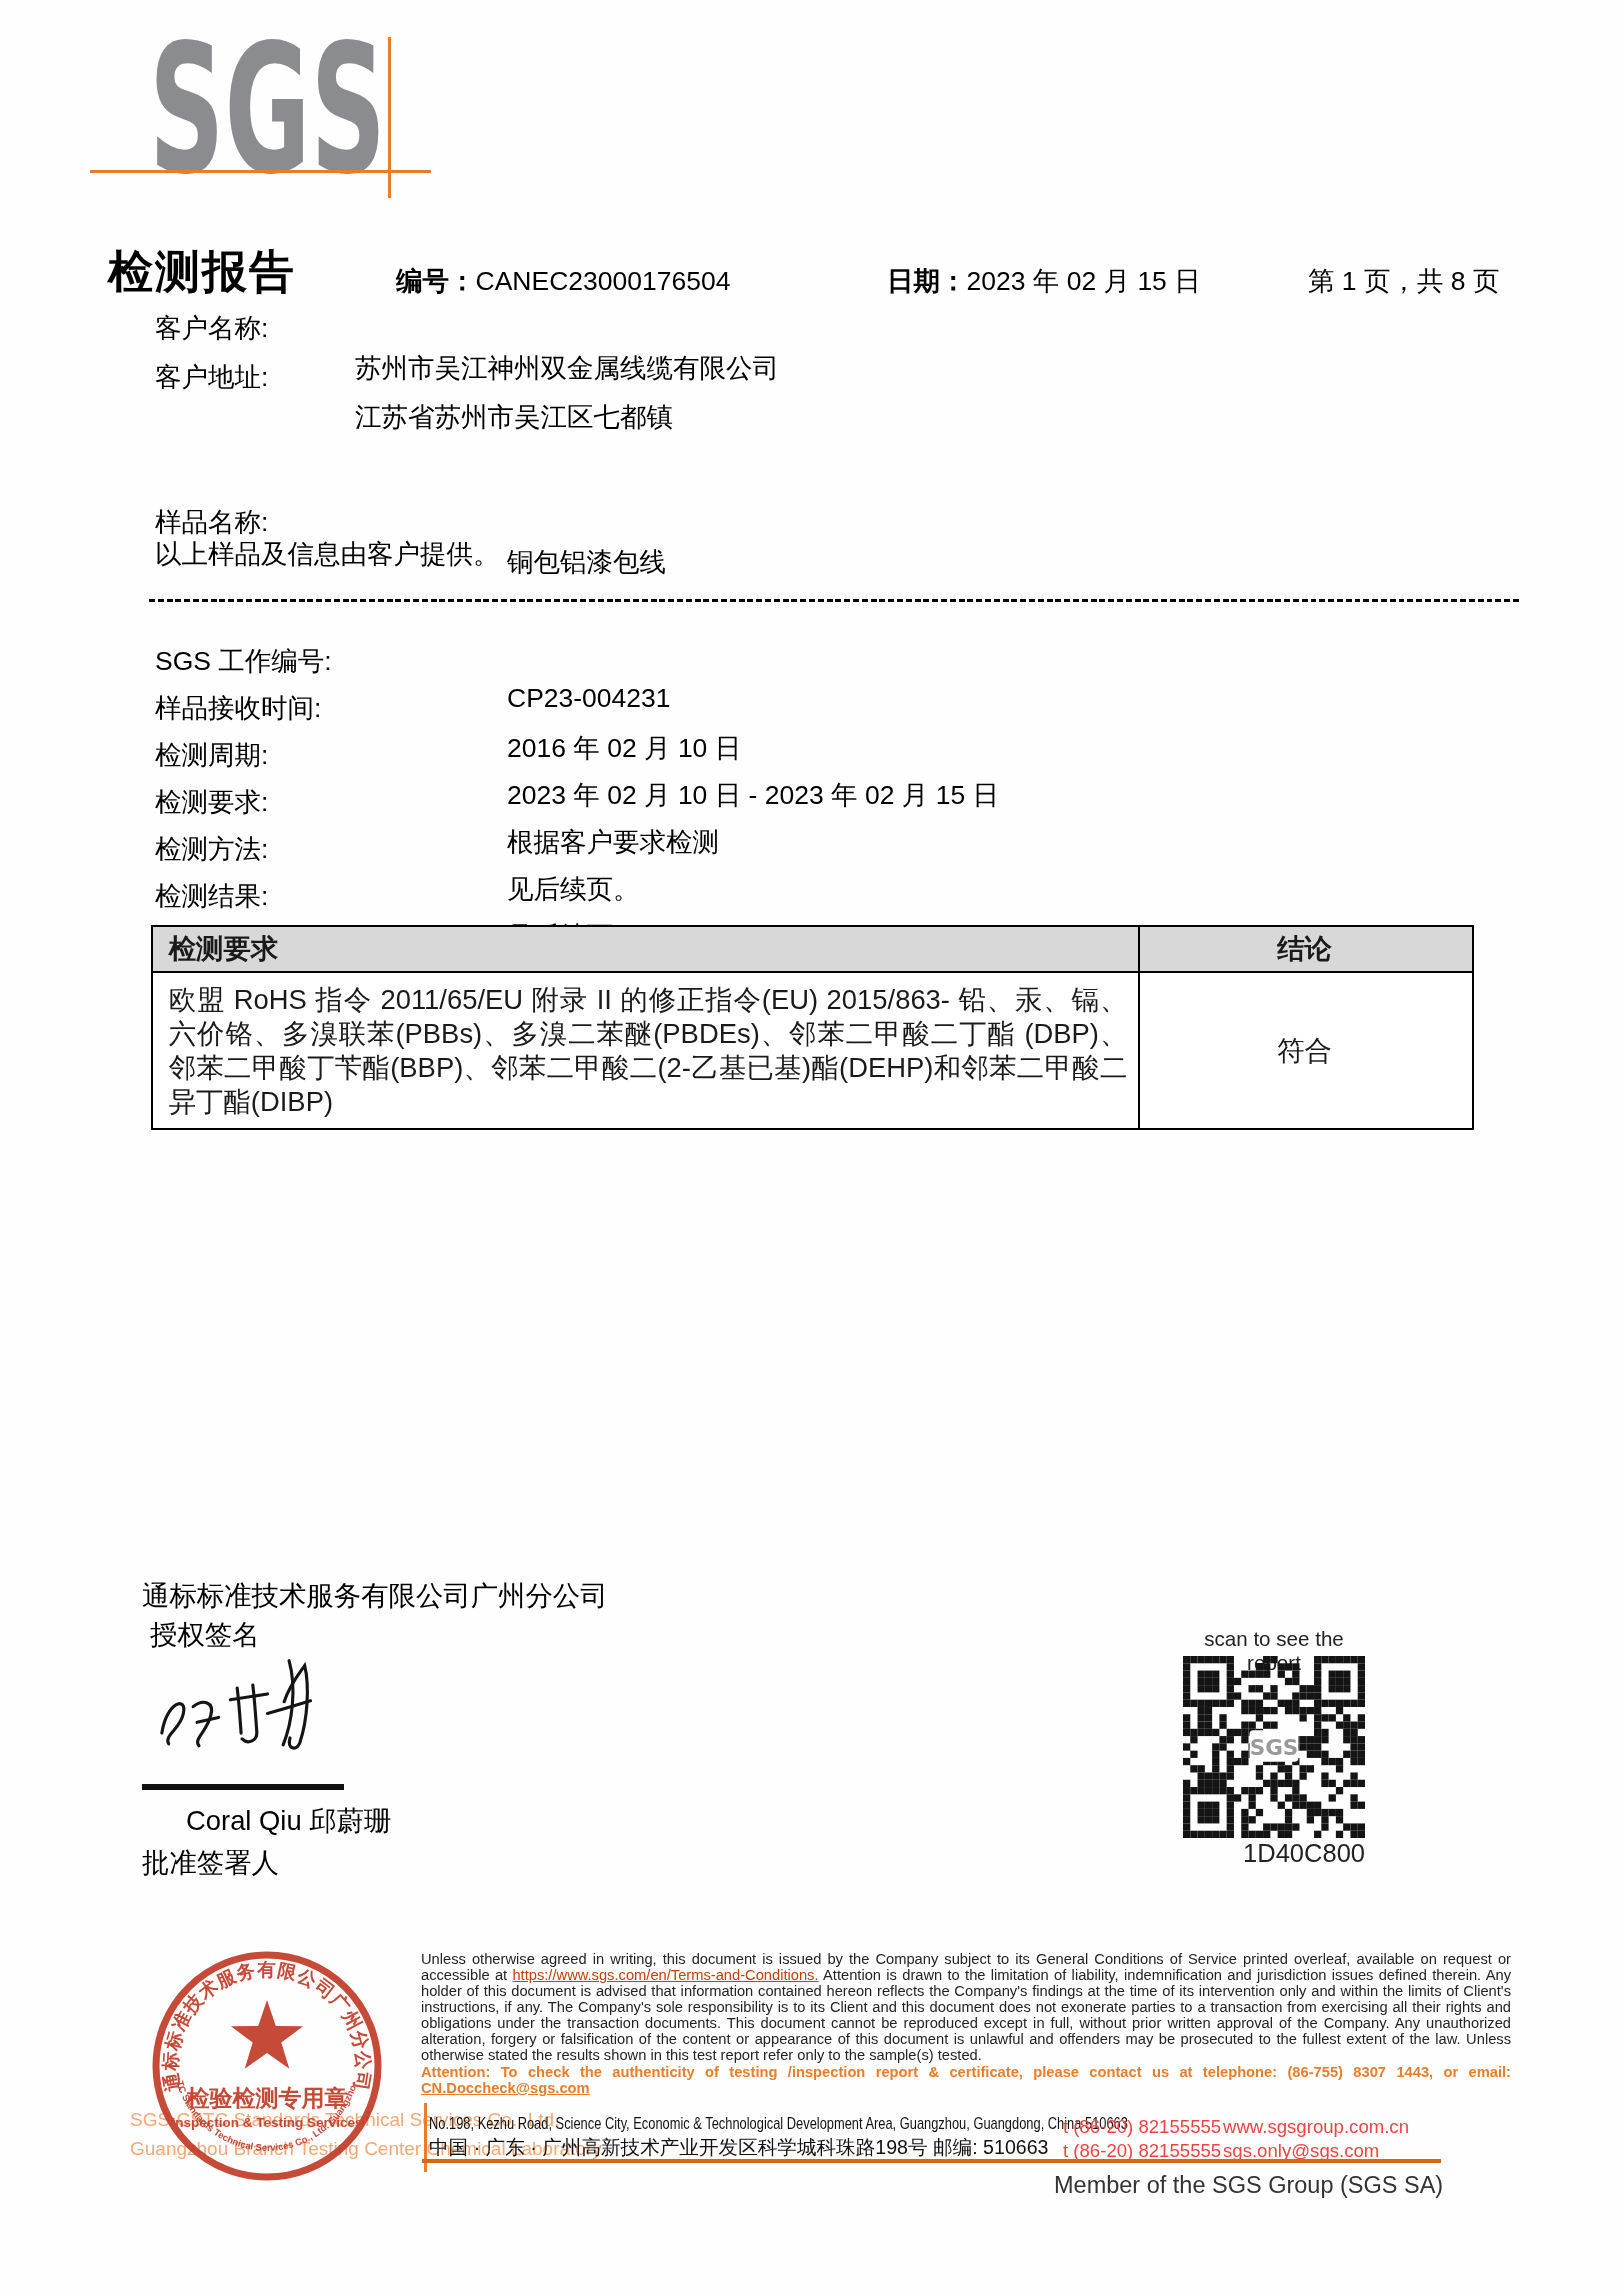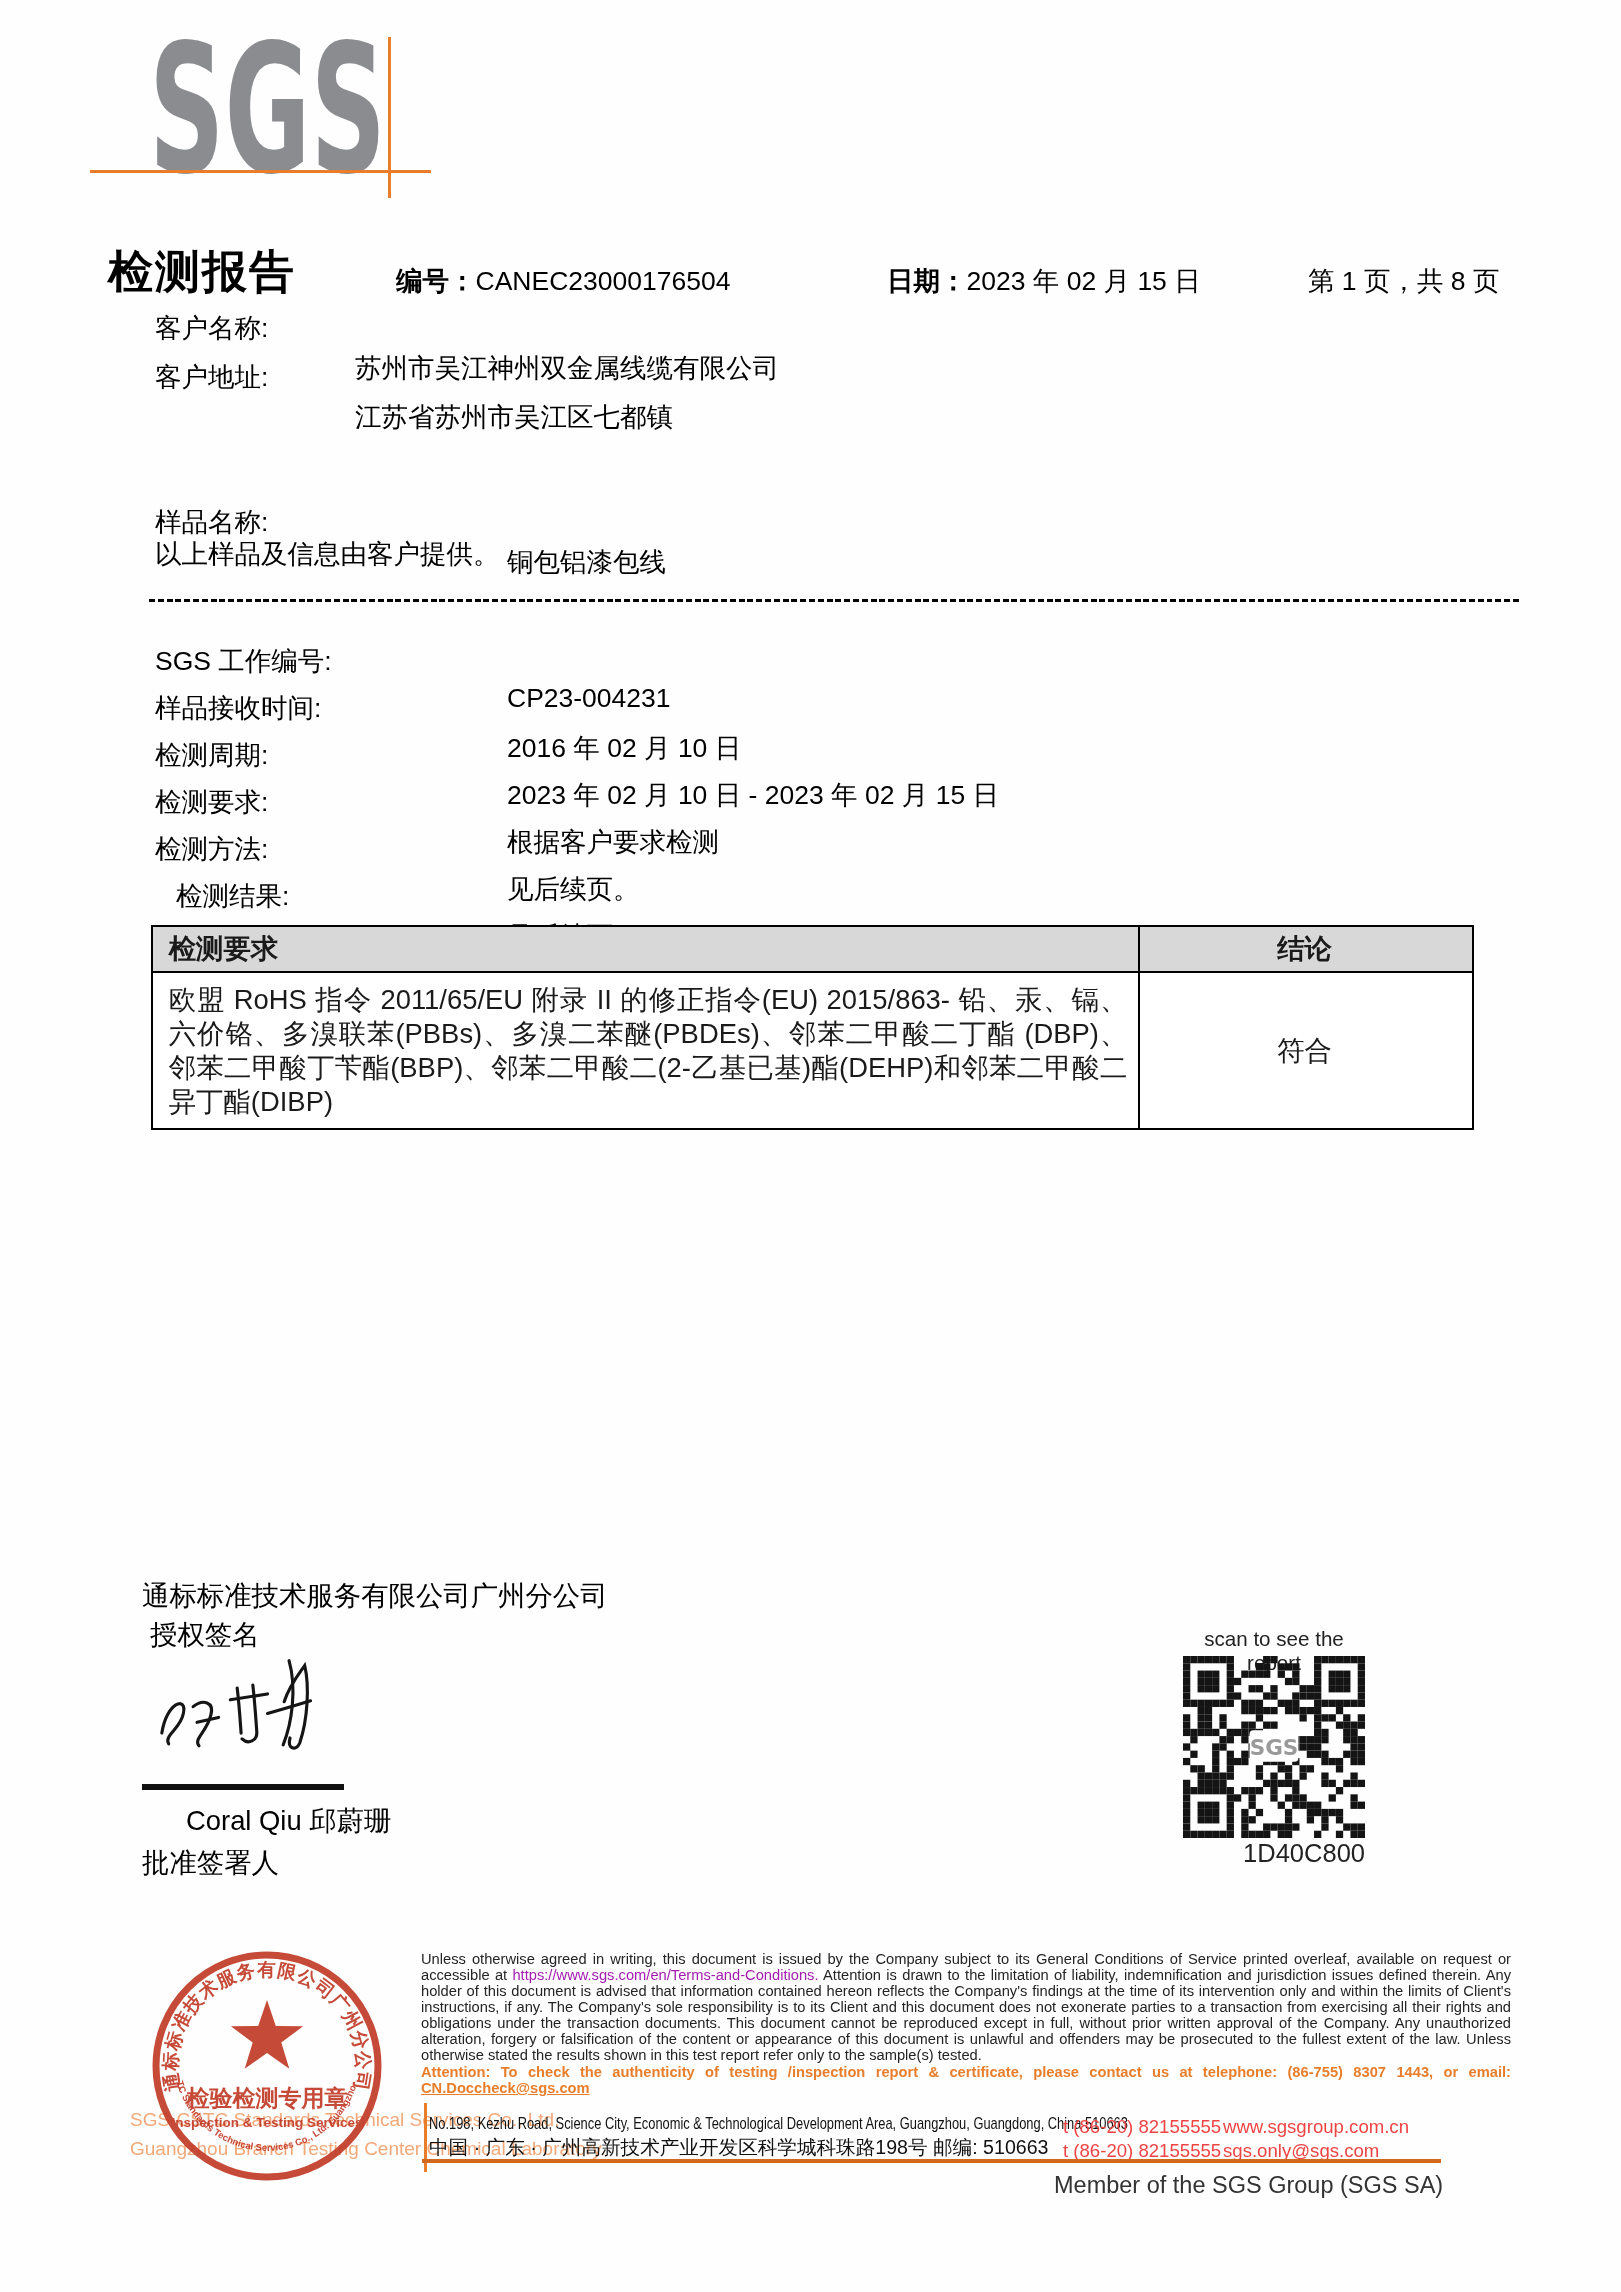--- a/index.html
+++ b/index.html
@@ -33,21 +33,21 @@
   .sig-name{left:142px;top:1803px;font-size:27.4px;color:#000;margin-left:44px;}
   .sig-role{left:142px;top:1845px;font-size:27.4px;color:#000;}
   
   .qr-caption{left:1176px;top:1627px;width:196px;text-align:center;font-size:20.6px;color:#222;}
   .qr-box{left:1183px;top:1656px;}
   .qr-code-text{left:1183px;top:1839px;width:182px;text-align:right;font-size:25.5px;color:#222;}
   
   .stamp{left:147px;top:1946px;}
   .footer-co{font-size:19px;color:#f2a878;white-space:nowrap;}
   .legal{left:421px;top:1951px;width:1090px;font-size:14.7px;line-height:16px;text-align:justify;color:#242424;}
-  .legal a{color:#a21caf;}
+  .legal a{color:#c2410c;text-decoration:underline;}
   .attention{color:var(--orange);font-weight:bold;margin-top:1px;}
   .attention a{color:var(--orange);text-decoration:underline;font-weight:bold;}
   .addr-en{left:429px;top:2115px;font-size:15.7px;transform:scaleX(0.82);transform-origin:left;white-space:nowrap;color:#111;}
   .addr-cn{left:429px;top:2134px;font-size:19.6px;white-space:nowrap;color:#111;}
   .addr-col{font-size:18.6px;color:#ef4444;white-space:nowrap;}
   .orange-vline{left:424px;top:2103px;width:2.9px;height:69px;background:var(--orange);}
   .orange-hline{left:422px;top:2159px;width:1019px;height:3.9px;background:#d2691e;}
   .member{left:1054px;top:2172px;font-size:23.5px;color:#333;}
 </style>
 </head>
@@ -84,21 +84,21 @@
   <div class="abs row-label" style="left:155px;top:643px;">SGS 工作编号:</div>
   <div class="abs row-value" style="left:507px;top:643px;">CP23-004231</div>
   <div class="abs row-label" style="left:155px;top:690px;">样品接收时间:</div>
   <div class="abs row-value" style="left:507px;top:690px;">2016 年 02 月 10 日</div>
   <div class="abs row-label" style="left:155px;top:737px;">检测周期:</div>
   <div class="abs row-value" style="left:507px;top:737px;">2023 年 02 月 10 日 - 2023 年 02 月 15 日</div>
   <div class="abs row-label" style="left:155px;top:784px;">检测要求:</div>
   <div class="abs row-value" style="left:507px;top:784px;">根据客户要求检测</div>
   <div class="abs row-label" style="left:155px;top:831px;">检测方法:</div>
   <div class="abs row-value" style="left:507px;top:831px;">见后续页。</div>
-  <div class="abs row-label" style="left:155px;top:878px;margin-left:21px;">检测结果:</div>
+  <div class="abs row-label" style="left:155px;top:878px;">检测结果:</div>
   <div class="abs row-value" style="left:507px;top:878px;">见后续页。</div>
 
   <div class="abs rtable">
     <div class="rt-row rt-head">
       <div class="rt-h1">检测要求</div>
       <div class="rt-h2">结论</div>
     </div>
     <div class="rt-row">
       <div class="rt-c1">欧盟 RoHS 指令 2011/65/EU 附录 II 的修正指令(EU) 2015/863- 铅、汞、镉、六价铬、多溴联苯(PBBs)、多溴二苯醚(PBDEs)、邻苯二甲酸二丁酯 (DBP)、邻苯二甲酸丁苄酯(BBP)、邻苯二甲酸二(2-乙基已基)酯(DEHP)和邻苯二甲酸二异丁酯(DIBP)</div>
       <div class="rt-c2">符合</div>

